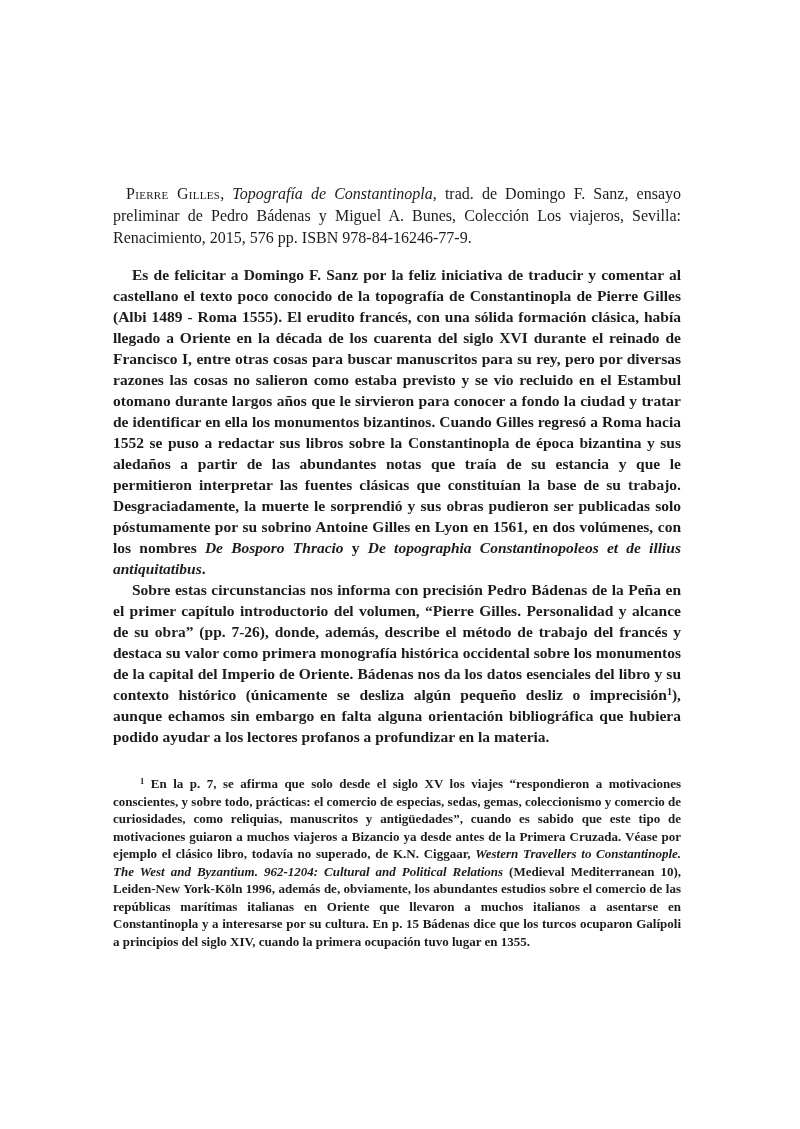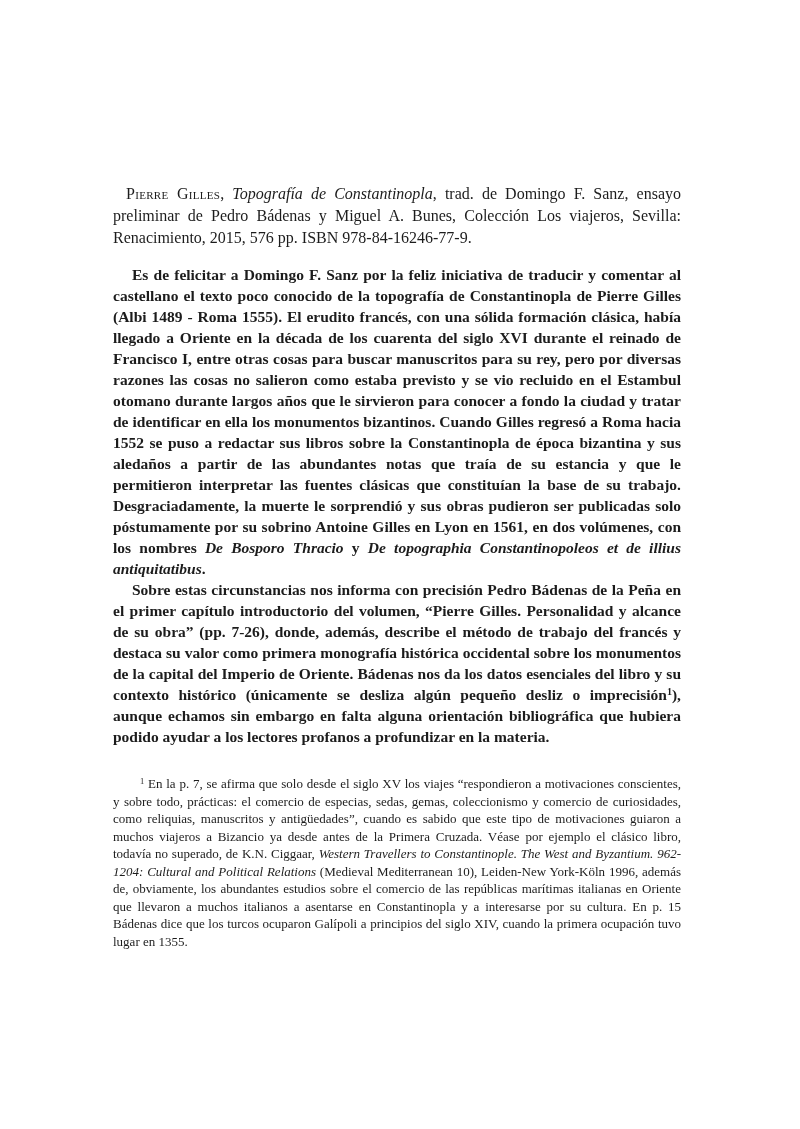--- a/index.html
+++ b/index.html
@@ -36,20 +36,21 @@
     text-indent: 19px;
     margin: 0;
     font-weight: bold;
   }
   .footnote {
     font-size: 13px;
     line-height: 17.5px;
     text-align: justify;
     text-indent: 27px;
     margin-top: 28px;
+    font-weight: bold;
   }
   .footer {
     position: absolute;
     left: 113px;
     right: 119px;
     top: 1056px;
     display: flex;
     justify-content: space-between;
     font-size: 15px;
     line-height: 20px;

